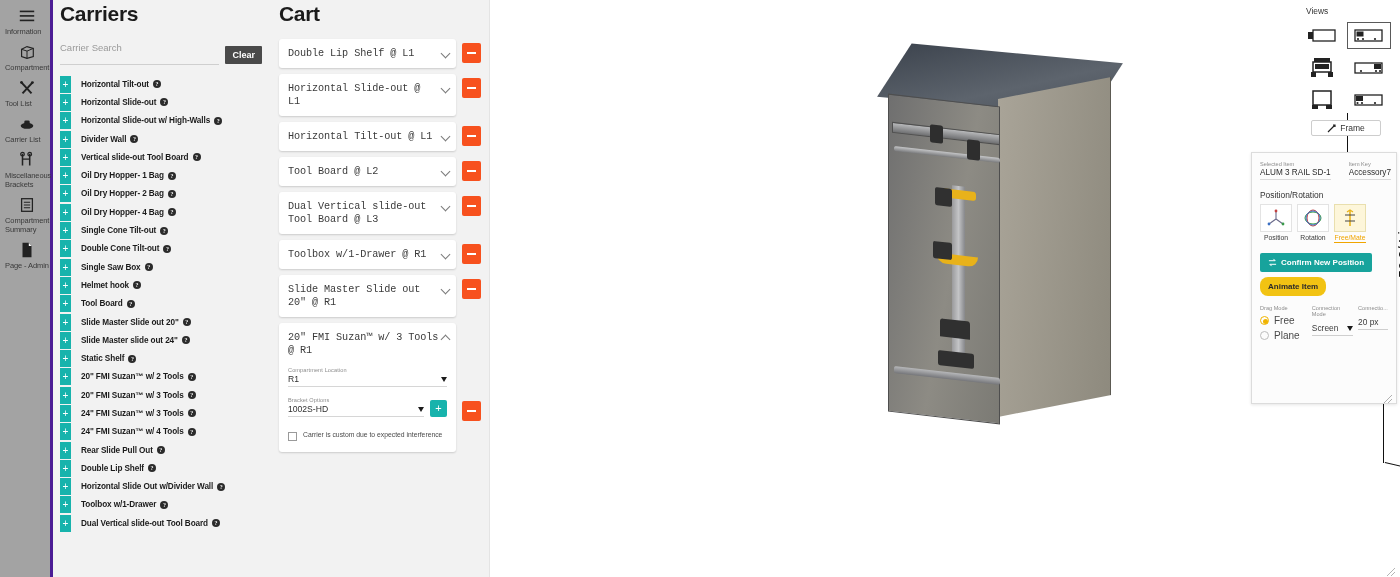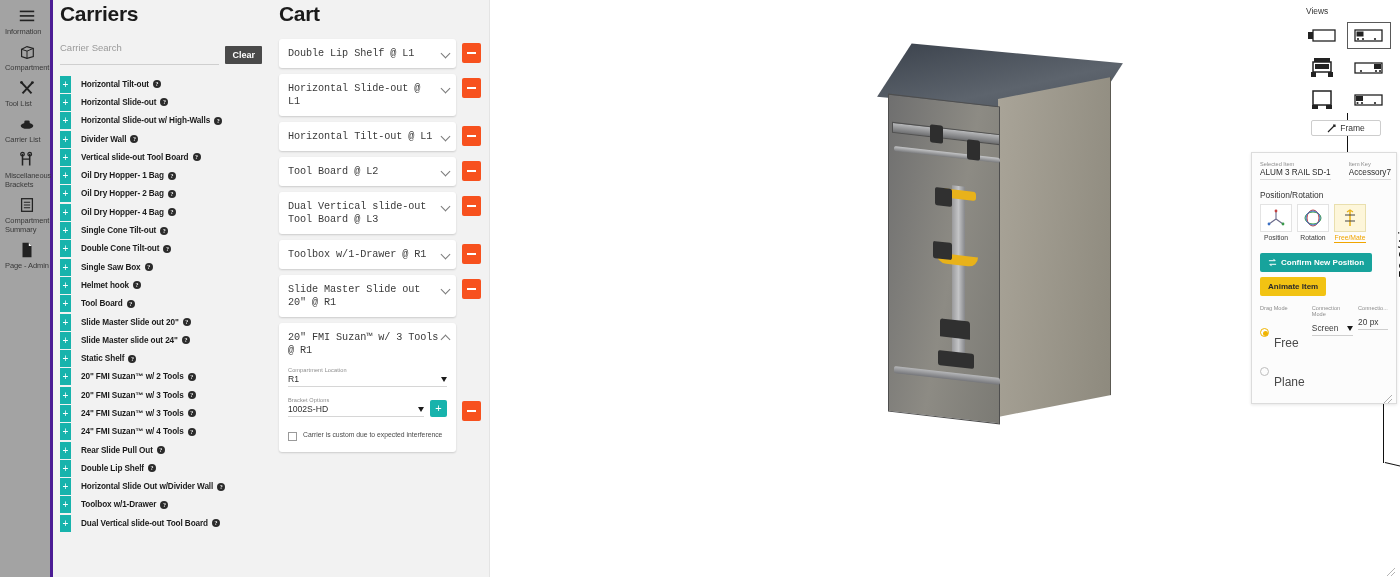--- a/index.html
+++ b/index.html
@@ -245,35 +245,35 @@
   .mode-cap { font-size: 6.8px; color: #3a3a3a; margin-top: 2px; }
   .mode-item.sel .mode-cap { color: #f0a500; border-bottom: 1.5px solid #f0a500; padding-bottom: 1px; }
   .btn-teal {
     margin-top: 10px; background: #17a39c; color: #fff; border: none;
     font-size: 8px; font-weight: bold; padding: 5px 8px; border-radius: 2px;
     cursor: pointer; display: flex; align-items: center; gap: 4px;
     font-family: "Liberation Sans", sans-serif;
   }
   .btn-yellow {
     margin-top: 5px; background: #f2c313; color: #2b2b2b; border: none;
-    font-size: 8px; font-weight: bold; padding: 5px 8px; border-radius: 2px;
+    font-size: 8px; font-weight: bold; padding: 5px 8px; border-radius: 8px;
     cursor: pointer; font-family: "Liberation Sans", sans-serif;
   }
   .drag-grid { display: flex; margin-top: 9px; gap: 5px; }
   .radio {
     width: 9px; height: 9px; border-radius: 50%; border: 1px solid #bdbdbd;
     display: inline-block; position: relative; flex: 0 0 9px; cursor: pointer;
   }
   .radio.on { border-color: #f0b400; }
   .radio.on::after {
     content: ""; position: absolute; left: 2px; top: 2px;
     width: 5px; height: 5px; border-radius: 50%; background: #f0b400;
   }
   .radio-row { display: flex; align-items: center; gap: 5px; margin-top: 4px; }
-  .radio-lbl { font-size: 12px; color: #4a4a4a; margin-top: 21px; }
+  .radio-lbl { font-size: 10px; color: #4a4a4a; }
 
   
   .bottom { position: absolute; left: 0; right: 0; bottom: 0; height: 100px; }
   .sel-line {
     border-bottom: 1px solid #cfcfcf; display: flex;
     align-items: center; justify-content: space-between; padding-bottom: 2px;
   }
   .sel-val { font-size: 8.4px; color: #3a3a3a; }
   .resize-grip {
     position: absolute; right: 3px; bottom: 3px; width: 10px; height: 10px;

